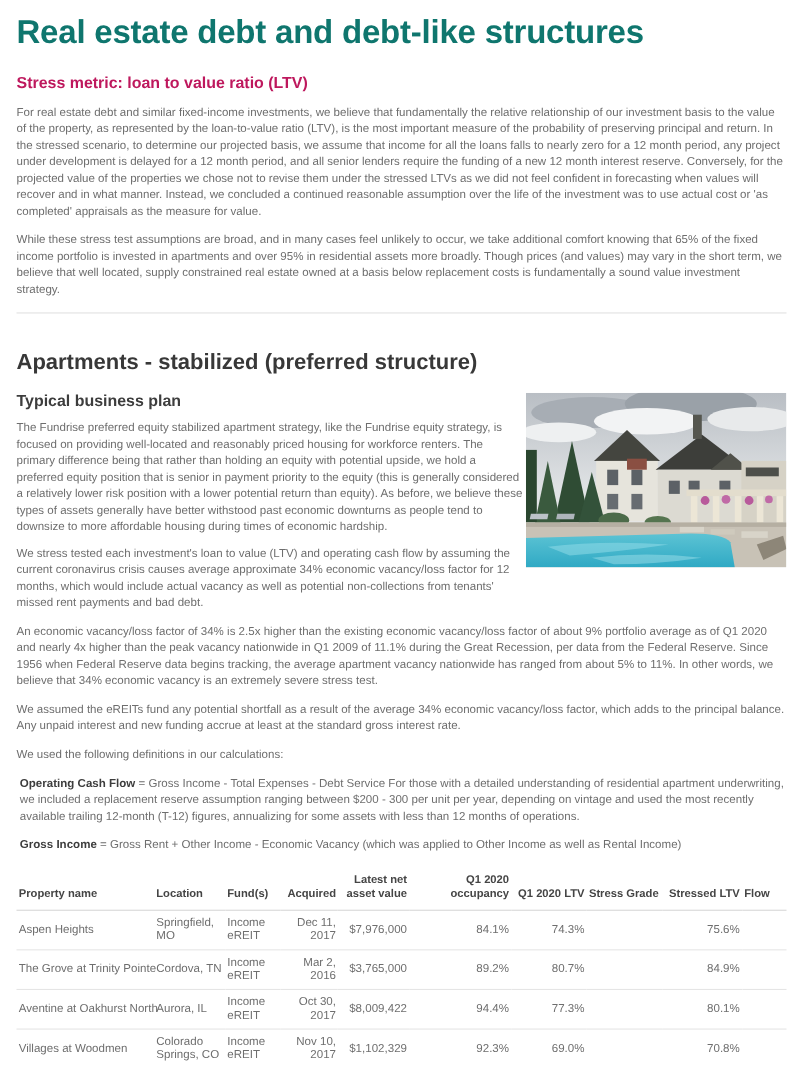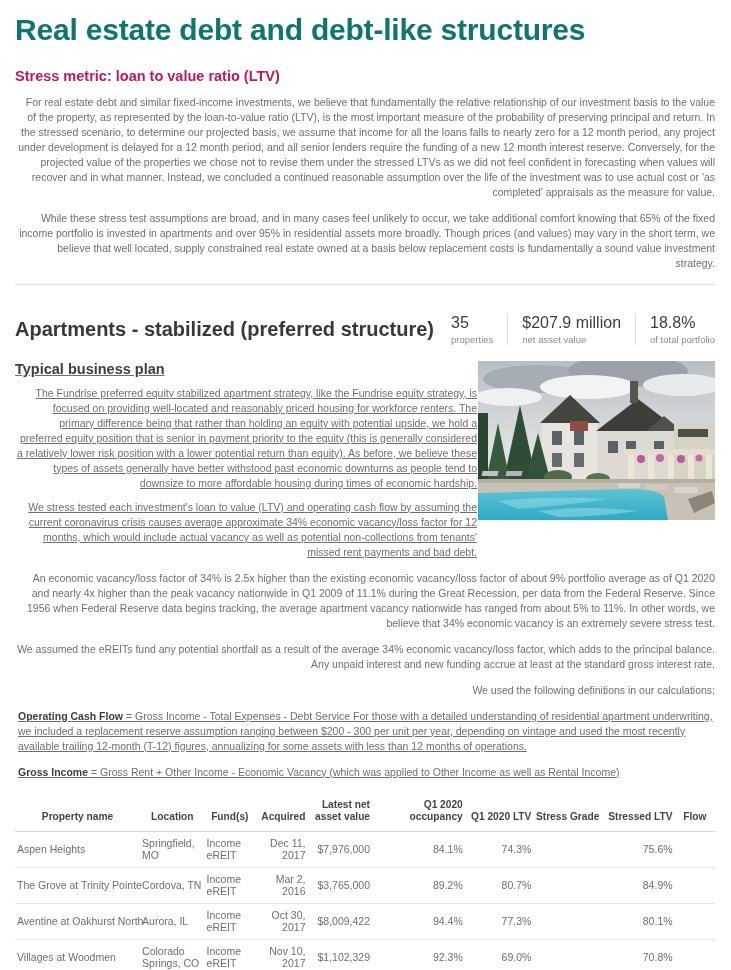--- a/index.html
+++ b/index.html
@@ -15,63 +15,63 @@
     margin-top:13px;
     font-size:30px; line-height:1.15; font-weight:700; color:#0f766e;
     letter-spacing:-0.2px;
   }
   h2.section-sub {
     margin-top:20px;
     font-size:14.5px; font-weight:700; color:#be185d;
   }
   p.body-text {
     margin-top:11px;
-    font-size:10.5px; line-height:15px; color:#6e6e6e;text-align:right;
+    font-size:10.5px; line-height:15px; color:#6e6e6e;
   }
   hr.section-divider {
     border:none; border-top:1px solid #e2e2e2; margin:13px 0 0 0;
   }
 
   .apartments-header {
-    display:flex; align-items:flex-start; margin-top:28px;
+    display:flex; align-items:flex-end; margin-top:28px;
   }
   .apartments-header h2 {
     font-size:20px; font-weight:700; color:#383838; line-height:1.2;
     padding-top:4px;
   }
   .stats { display:flex; margin-left:auto; }
   .stat { padding:0 14px; }
   .stat:first-child { padding-left:0; }
   .stat + .stat { border-left:1px solid #dcdcdc; }
   .stat:last-child { padding-right:0; }
   .stat-value { font-size:16px; color:#3d3d3d; line-height:1.2; }
   .stat-label { font-size:9.5px; color:#8a8a8a; margin-top:2px; }
 
   .two-col { display:flex; margin-top:16px; }
-  .col-left { flex:1; min-width:0; padding-right:1px;text-decoration:underline; }
+  .col-left { flex:1; min-width:0; padding-right:1px; }
   .col-left h3, .col-full h3 {
     font-size:14.5px; font-weight:700; color:#3d3d3d;
   }
   .col-left h3.h-stress { margin-top:15px; }
   .col-left p.body-text { margin-top:9px; }
   .photo {
     width:237px; height:159px; flex:0 0 237px; overflow:hidden;
   }
   .photo svg { display:block; }
 
-  .definition { margin-top:11px; font-size:10.5px; line-height:15px; padding-left:3px;text-decoration:underline; }
+  .definition { margin-top:11px; font-size:10.5px; line-height:15px; padding-left:3px; }
   .definition .term { font-weight:700; color:#3d3d3d; }
 
   table.props {
     width:100%; border-collapse:collapse; table-layout:fixed;
     margin-top:14px;
   }
   table.props th {
     font-size:10.2px; font-weight:700; color:#454545;
-    text-align:center; vertical-align:bottom;
+    text-align:left; vertical-align:bottom;
     padding:5px 2px 7px 2px; line-height:12.5px;
     border-bottom:1px solid #d8d8d8;
   }
   table.props td {
     font-size:10.5px; color:#6e6e6e;
     padding:5px 2px; line-height:12.5px; vertical-align:middle;
     border-bottom:1px solid #e5e5e5;
   }
   table.props tr { height:35px; }
   table.props th:nth-child(4), table.props td:nth-child(4),
@@ -89,34 +89,20 @@
   <h1 class="page-title">Real estate debt and debt-like structures</h1>
 
   <h2 class="section-sub">Stress metric: loan to value ratio (LTV)</h2>
   <p class="body-text">For real estate debt and similar fixed-income investments, we believe that fundamentally the relative relationship of our investment basis to the value of the property, as represented by the loan-to-value ratio (LTV), is the most important measure of the probability of preserving principal and return. In the stressed scenario, to determine our projected basis, we assume that income for all the loans falls to nearly zero for a 12 month period, any project under development is delayed for a 12 month period, and all senior lenders require the funding of a new 12 month interest reserve. Conversely, for the projected value of the properties we chose not to revise them under the stressed LTVs as we did not feel confident in forecasting when values will recover and in what manner. Instead, we concluded a continued reasonable assumption over the life of the investment was to use actual cost or 'as completed' appraisals as the measure for value.</p>
   <p class="body-text">While these stress test assumptions are broad, and in many cases feel unlikely to occur, we take additional comfort knowing that 65% of the fixed income portfolio is invested in apartments and over 95% in residential assets more broadly. Though prices (and values) may vary in the short term, we believe that well located, supply constrained real estate owned at a basis below replacement costs is fundamentally a sound value investment strategy.</p>
 
   <hr class="section-divider">
 
   <div class="apartments-header">
     <h2>Apartments - stabilized (preferred structure)</h2>
-    <div class="stats">
-      <div class="stat">
-        <div class="stat-value">35</div>
-        <div class="stat-label">properties</div>
-      </div>
-      <div class="stat">
-        <div class="stat-value">$207.9 million</div>
-        <div class="stat-label">net asset value</div>
-      </div>
-      <div class="stat">
-        <div class="stat-value">18.8%</div>
-        <div class="stat-label">of total portfolio</div>
-      </div>
-    </div>
   </div>
 
   <div class="two-col">
     <div class="col-left">
       <h3>Typical business plan</h3>
       <p class="body-text">The Fundrise preferred equity stabilized apartment strategy, like the Fundrise equity strategy, is focused on providing well-located and reasonably priced housing for workforce renters. The primary difference being that rather than holding an equity with potential upside, we hold a preferred equity position that is senior in payment priority to the equity (this is generally considered a relatively lower risk position with a lower potential return than equity). As before, we believe these types of assets generally have better withstood past economic downturns as people tend to downsize to more affordable housing during times of economic hardship.</p>
       <p class="body-text">We stress tested each investment's loan to value (LTV) and operating cash flow by assuming the current coronavirus crisis causes average approximate 34% economic vacancy/loss factor for 12 months, which would include actual vacancy as well as potential non-collections from tenants' missed rent payments and bad debt.</p>
     </div>
     <div class="photo">
       <svg width="237" height="159" viewBox="0 0 237 159" xmlns="http://www.w3.org/2000/svg">

